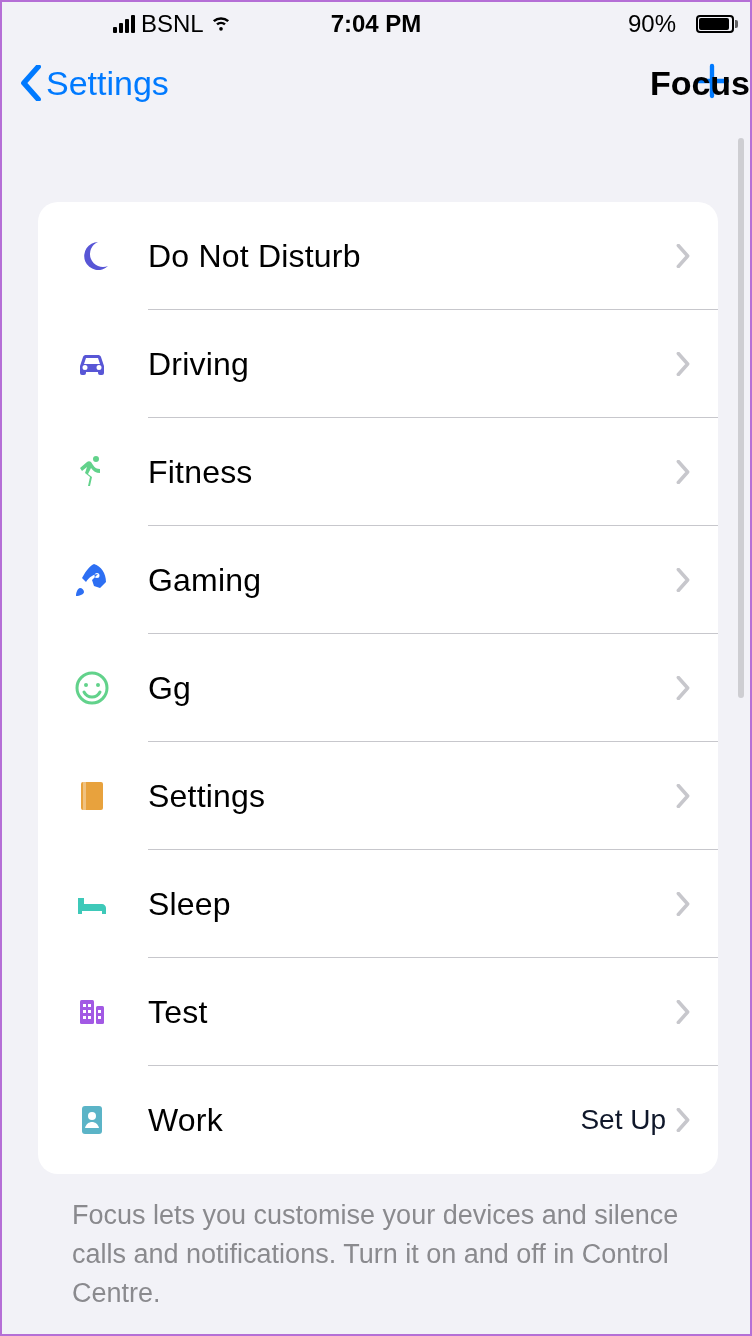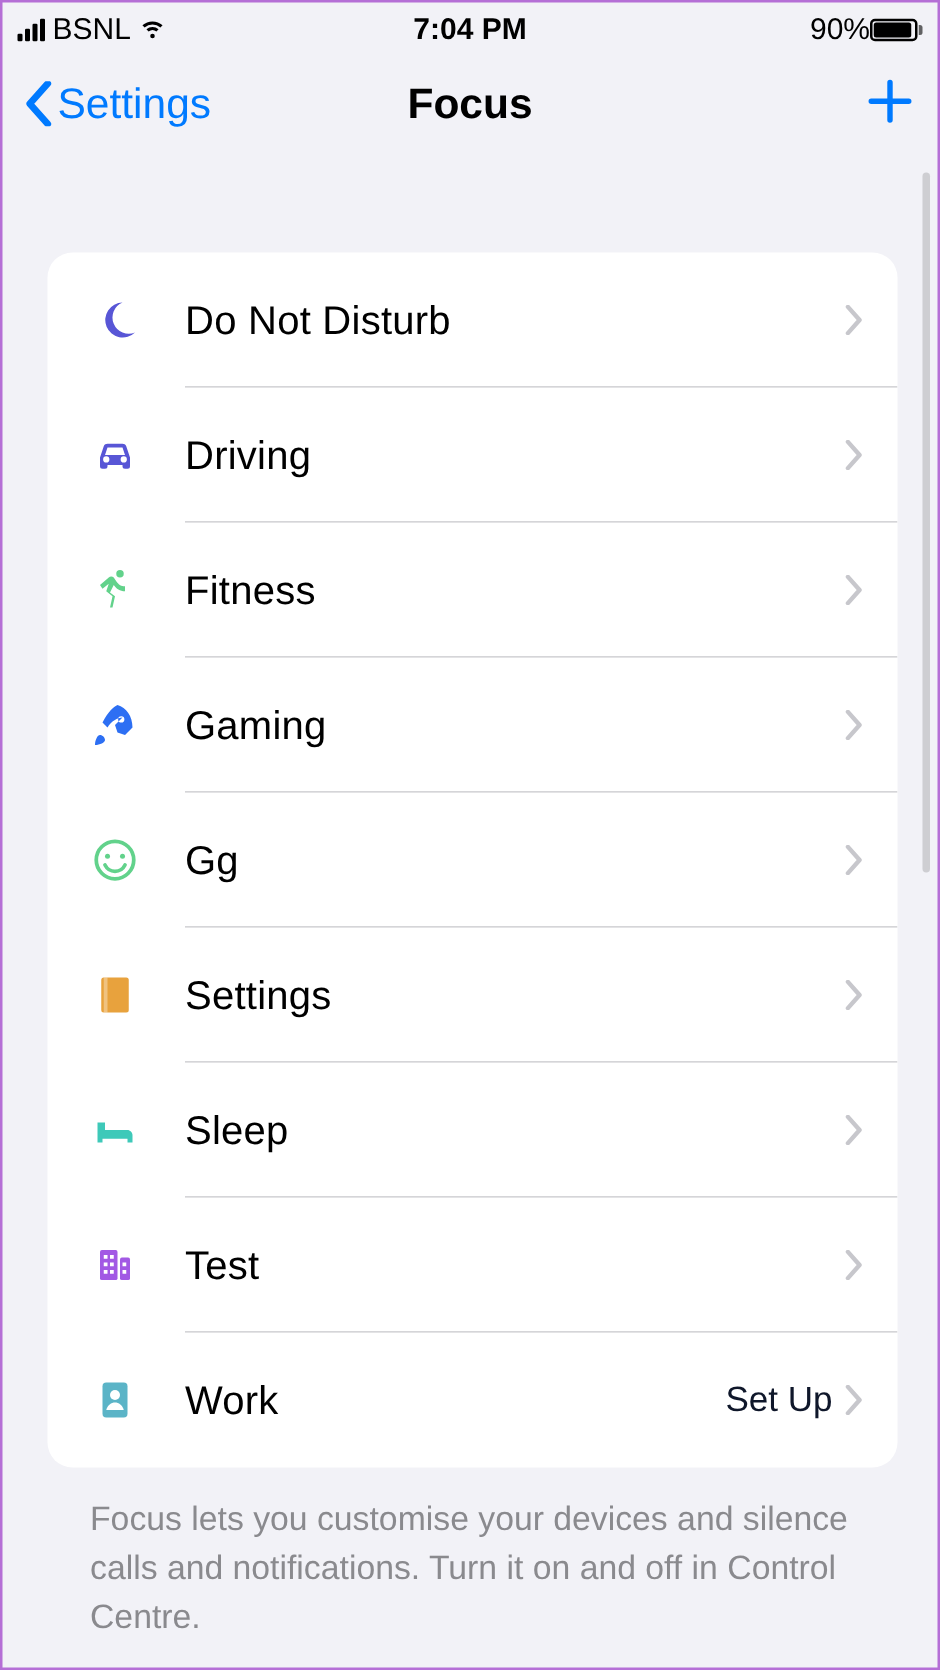--- a/index.html
+++ b/index.html
@@ -15,23 +15,23 @@
   
   .status-bar {
     height: 44px;
     display: flex;
     align-items: center;
     padding: 0 12px;
     font-size: 24px;
     font-weight: 500;
     color: #000;
   }
-  .status-left { display: flex; align-items: center; gap: 6px; flex: 1; }
+  .status-left { display: flex; align-items: center; gap: 6px; flex: 1; justify-content: center; }
   .status-center { flex: 0; font-weight: 600; white-space: nowrap; }
-  .status-right { flex: 1; display: flex; justify-content: flex-end; align-items: center; gap: 0; }
+  .status-right { flex: 1; display: flex; justify-content: flex-end; align-items: center; gap: 20px; }
 
   .signal-bars { display: inline-flex; align-items: flex-end; gap: 2px; height: 18px; }
   .signal-bars span { width: 4px; background: #000; border-radius: 1px; display: inline-block; }
   .signal-bars span:nth-child(1){height:6px}
   .signal-bars span:nth-child(2){height:10px}
   .signal-bars span:nth-child(3){height:14px}
   .signal-bars span:nth-child(4){height:18px}
 
   .battery { display: inline-flex; align-items: center; }
   .battery-body { width: 38px; height: 18px; border: 2px solid #000; border-radius: 4px; position: relative; }
@@ -51,21 +51,21 @@
     display: flex; align-items: center;
     color: #007aff;
     font-size: 34px;
     font-weight: 400;
     gap: 4px;
   }
   .nav-back svg { width: 22px; height: 36px; }
   .nav-title {
     position: absolute;
     left: 0; right: 0;
-    text-align: center;
+    text-align: right;
     font-size: 34px;
     font-weight: 600;
     color: #000;
     pointer-events: none;
   }
   .nav-add {
     margin-left: auto;
     color: #007aff;
   }
   .nav-add svg { width: 40px; height: 40px; }

